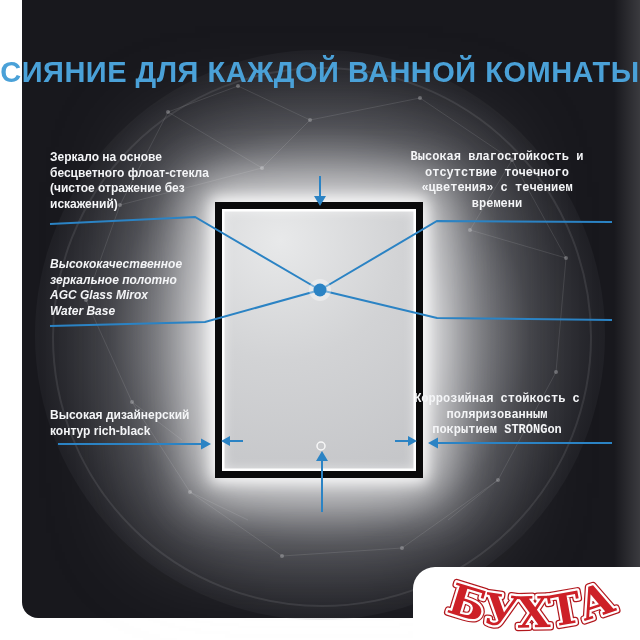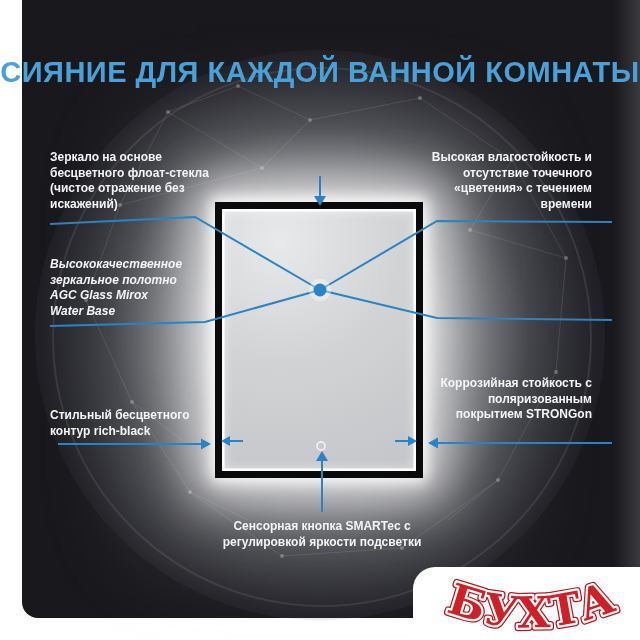--- a/index.html
+++ b/index.html
@@ -35,21 +35,21 @@
   .annot .ahead{fill:var(--accent,#2b83c4);stroke:none;}
   .annot .halo{fill:rgba(255,255,255,0.38);}
   .annot .dot{fill:var(--accent,#2b83c4);}
   .annot .touch{fill:none;stroke:rgba(255,255,255,0.85);stroke-width:1.5;}
   
   .title{position:absolute;left:0;right:0;top:56px;text-align:center;
          color:var(--title-blue,#4aa1d8);font-size:29px;font-weight:700;letter-spacing:0.5px;}
   .callout{position:absolute;color:#f4f5f7;font-size:12px;font-weight:700;
            line-height:15.5px;white-space:pre-line;}
   .c-left{text-align:left;}
-  .c-right{text-align:right;}
+  .c-right{text-align:center;font-family:Liberation Mono, monospace;}
   .c-center{text-align:center;}
   
   .logo-box{position:absolute;right:0;bottom:0;width:227px;height:73px;background:#ffffff;
             border-top-left-radius:22px;}
   .logo-svg{position:absolute;left:24px;top:3px;}
   .logo-svg text{font-family:"DejaVu Serif","Liberation Serif",serif;font-weight:bold;
                  font-size:43px;letter-spacing:1px;}
   .logo-l1{fill:none;stroke:#b2171d;stroke-width:7;stroke-linejoin:round;}
   .logo-l2{fill:none;stroke:#ffffff;stroke-width:4.5;stroke-linejoin:round;}
   .logo-l3{fill:var(--logo-red,#cd2027);}
@@ -169,27 +169,25 @@
 (чистое отражение без
 искажений)</div>
   <div class="callout c-right" style="right:48px;top:150px;width:190px;">Высокая влагостойкость и
 отсутствие точечного
 «цветения» с течением
 времени</div>
   <div class="callout c-left" style="left:50px;top:257px;width:180px;font-style:italic;">Высококачественное
 зеркальное полотно
 AGC Glass Mirox
 Water Base</div>
-  <div class="callout c-left" style="left:50px;top:408px;width:180px;">Стильный бесцветного
+  <div class="callout c-left" style="left:50px;top:408px;width:180px;">Высокая дизайнерский
 контур rich-black</div>
-  <div class="callout c-right" style="right:48px;top:376px;width:190px;">Коррозийная стойкость с
+  <div class="callout c-right" style="right:48px;top:392px;width:190px;">Коррозийная стойкость с
 поляризованным
 покрытием STRONGon</div>
-  <div class="callout c-center" style="left:172px;top:519px;width:300px;">Сенсорная кнопка SMARTec с
-регулировкой яркости подсветки</div>
 
   <div class="logo-box">
     <svg class="logo-svg" width="190" height="70" viewBox="0 0 190 70">
       <defs>
           <path id="logoArc" d="M 6 40 Q 95 76 184 38"></path>
         </defs>
       <text class="logo-l1"><textPath href="#logoArc" startOffset="50%" text-anchor="middle">БУХТА</textPath></text>
       <text class="logo-l2"><textPath href="#logoArc" startOffset="50%" text-anchor="middle">БУХТА</textPath></text>
       <text class="logo-l3"><textPath href="#logoArc" startOffset="50%" text-anchor="middle">БУХТА</textPath></text>
     </svg>

